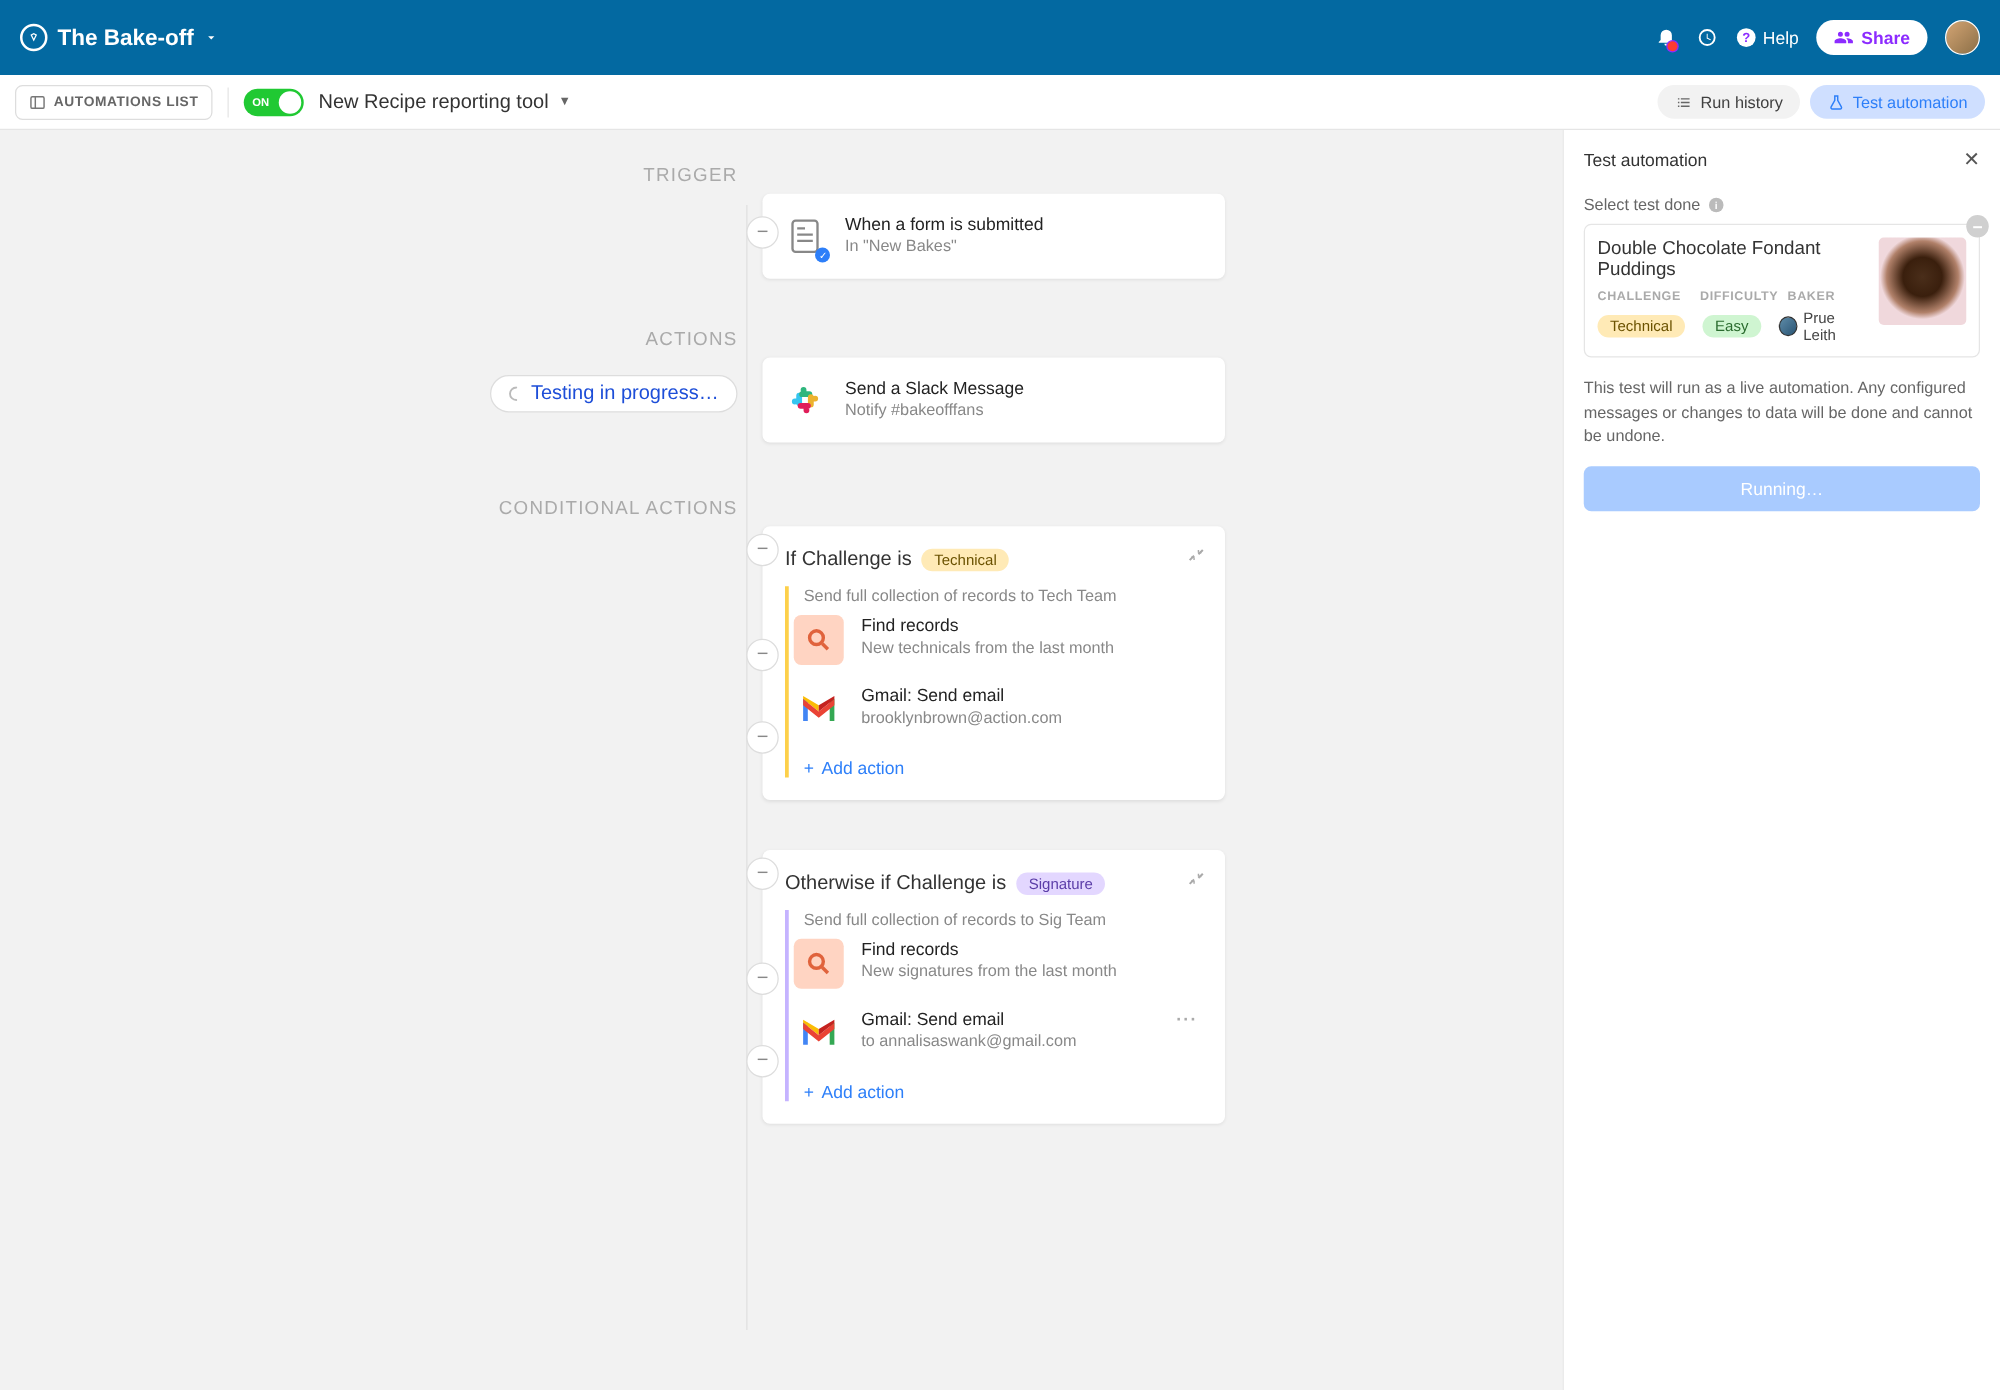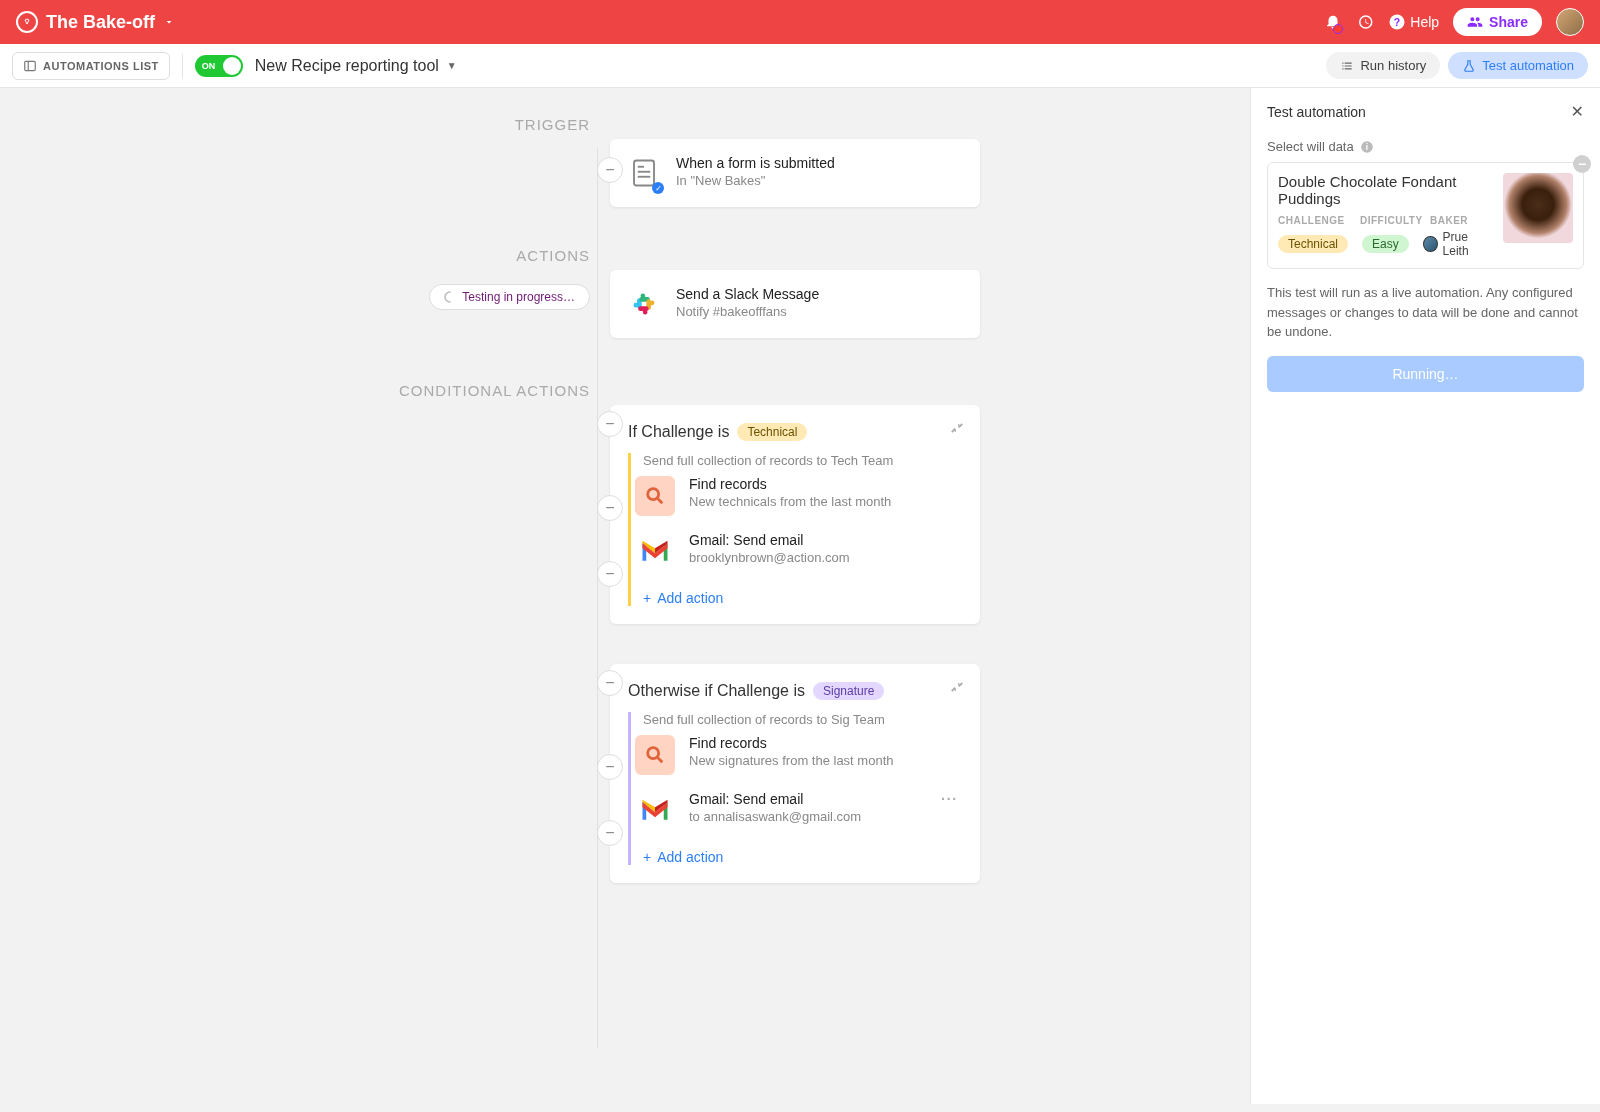--- a/index.html
+++ b/index.html
@@ -1,18 +1,18 @@
 <!DOCTYPE html>
 <html><head>
 <meta charset="utf-8">
 <style>
 * { box-sizing: border-box; margin: 0; padding: 0; }
 body { font-family: -apple-system, BlinkMacSystemFont, "Segoe UI", Helvetica, Arial, sans-serif; background: #f2f2f2; font-size: 14px; color: #333; }
 
-.top-bar { background: #ef4444; height: 44px; display: flex; align-items: center; padding: 0 16px; color: white; }
+.top-bar { background: #0369a1; height: 60px; display: flex; align-items: center; padding: 0 16px; color: white; }
 .top-bar-left { display: flex; align-items: center; gap: 10px; flex: 1; }
 .base-title { font-size: 18px; font-weight: 600; display: flex; align-items: center; gap: 8px; cursor: pointer; }
 .compass-icon { width: 22px; height: 22px; border: 2px solid white; border-radius: 50%; display: inline-flex; align-items: center; justify-content: center; }
 .top-bar-right { display: flex; align-items: center; gap: 14px; }
 .top-icon { width: 18px; height: 18px; cursor: pointer; fill: white; }
 .help-link { display: flex; align-items: center; gap: 4px; cursor: pointer; font-size: 14px; }
 .share-btn { background: white; color: #8c2bff; border-radius: 16px; padding: 6px 14px; display: flex; align-items: center; gap: 6px; font-weight: 700; cursor: pointer; font-size: 14px; }
 .avatar { width: 28px; height: 28px; border-radius: 50%; background: linear-gradient(135deg, #d4a574, #8b6f47); border: 1.5px solid white; cursor: pointer; }
 .small-avatar { width: 16px; height: 16px; border-radius: 50%; background: linear-gradient(135deg, #5e8ba8, #2a5574); border: 1px solid #333; }
 .notif-dot { position: relative; }
@@ -31,21 +31,21 @@
 .pill-gray { background: #f2f2f2; color: #404040; }
 .pill-blue { background: #cfdfff; color: #2d7ff9; }
 
 .main-area { display: flex; height: calc(100vh - 96px); }
 .canvas { flex: 1; overflow-y: auto; padding: 28px 0 40px 0; position: relative; }
 .flow { width: 710px; margin: 0 auto; position: relative; }
 .flow-row { display: flex; align-items: flex-start; position: relative; }
 .flow-label-col { width: 340px; text-align: right; padding-right: 20px; position: relative; }
 .section-label { font-size: 15px; font-weight: 400; letter-spacing: 1px; color: #aaa; }
 .minus-node { width: 26px; height: 26px; border: 1px solid #ddd; border-radius: 50%; background: white; display: flex; align-items: center; justify-content: center; color: #888; cursor: pointer; position: absolute; right: -13px; font-size: 16px; line-height: 1; z-index: 2; }
-.testing-badge { display: inline-flex; align-items: center; gap: 6px; border: 1px solid #ddd; border-radius: 16px; padding: 5px 14px; font-size: 12px; color: #701a75; background: white; }
+.testing-badge { display: inline-flex; align-items: center; gap: 6px; border: 1px solid #ddd; border-radius: 16px; padding: 5px 14px; font-size: 16px; color: #1d4ed8; background: white; }
 .testing-badge svg { animation: spin 1.5s linear infinite; }
 @keyframes spin { from { transform: rotate(0deg); } to { transform: rotate(360deg); } }
 
 .card-col { width: 370px; margin-left: 0; }
 .card { background: white; border-radius: 6px; box-shadow: 0 1px 3px rgba(0,0,0,0.08); padding: 16px; margin-bottom: 20px; }
 .card-header { display: flex; align-items: flex-start; gap: 14px; }
 .card-icon-box { width: 36px; height: 36px; display: flex; align-items: center; justify-content: center; border-radius: 6px; flex-shrink: 0; position: relative; }
 .card-title { font-weight: 500; color: #222; font-size: 14px; }
 .card-sub { color: #888; font-size: 13px; margin-top: 2px; }
 
@@ -343,21 +343,21 @@
 
     </div>
   </div>
 
   <div class="right-panel">
     <div class="panel-header">
       <span class="panel-title">Test automation</span>
       <span class="close-x">✕</span>
     </div>
     <div class="panel-label">
-      <span>Select will data</span>
+      <span>Select test done</span>
       <svg width="14" height="14" viewBox="0 0 24 24" fill="#bbb">
           <circle cx="12" cy="12" r="10"></circle>
           <text x="12" y="17" text-anchor="middle" fill="white" font-size="14" font-weight="bold">i</text>
         </svg>
     </div>
     <div class="test-record">
       <div class="remove-dot">−</div>
       <div class="record-info">
         <div class="record-title">Double Chocolate Fondant Puddings</div>
         <div class="field-labels">

